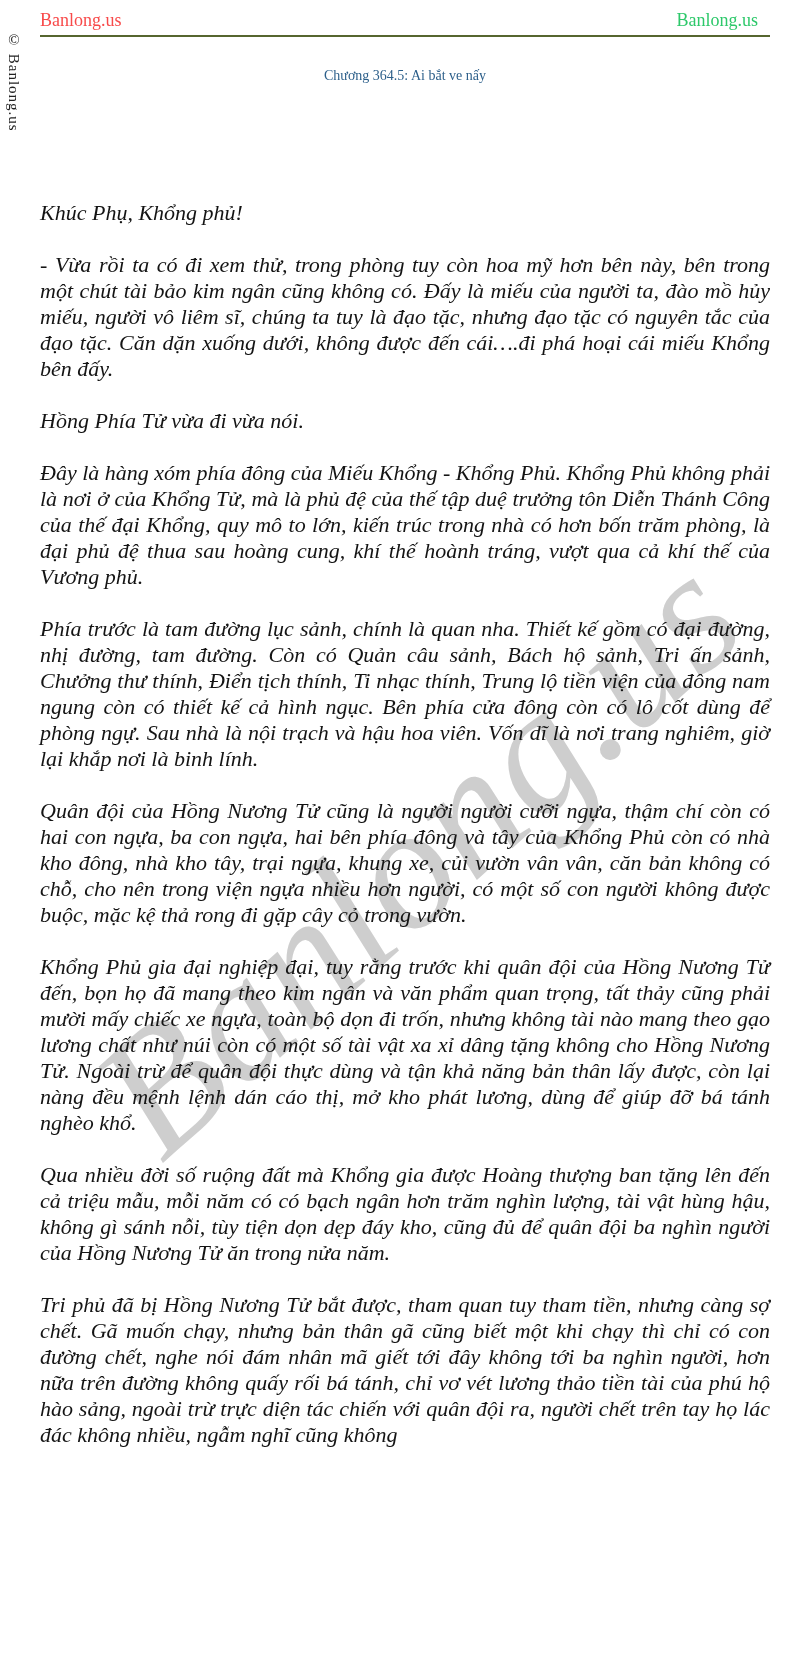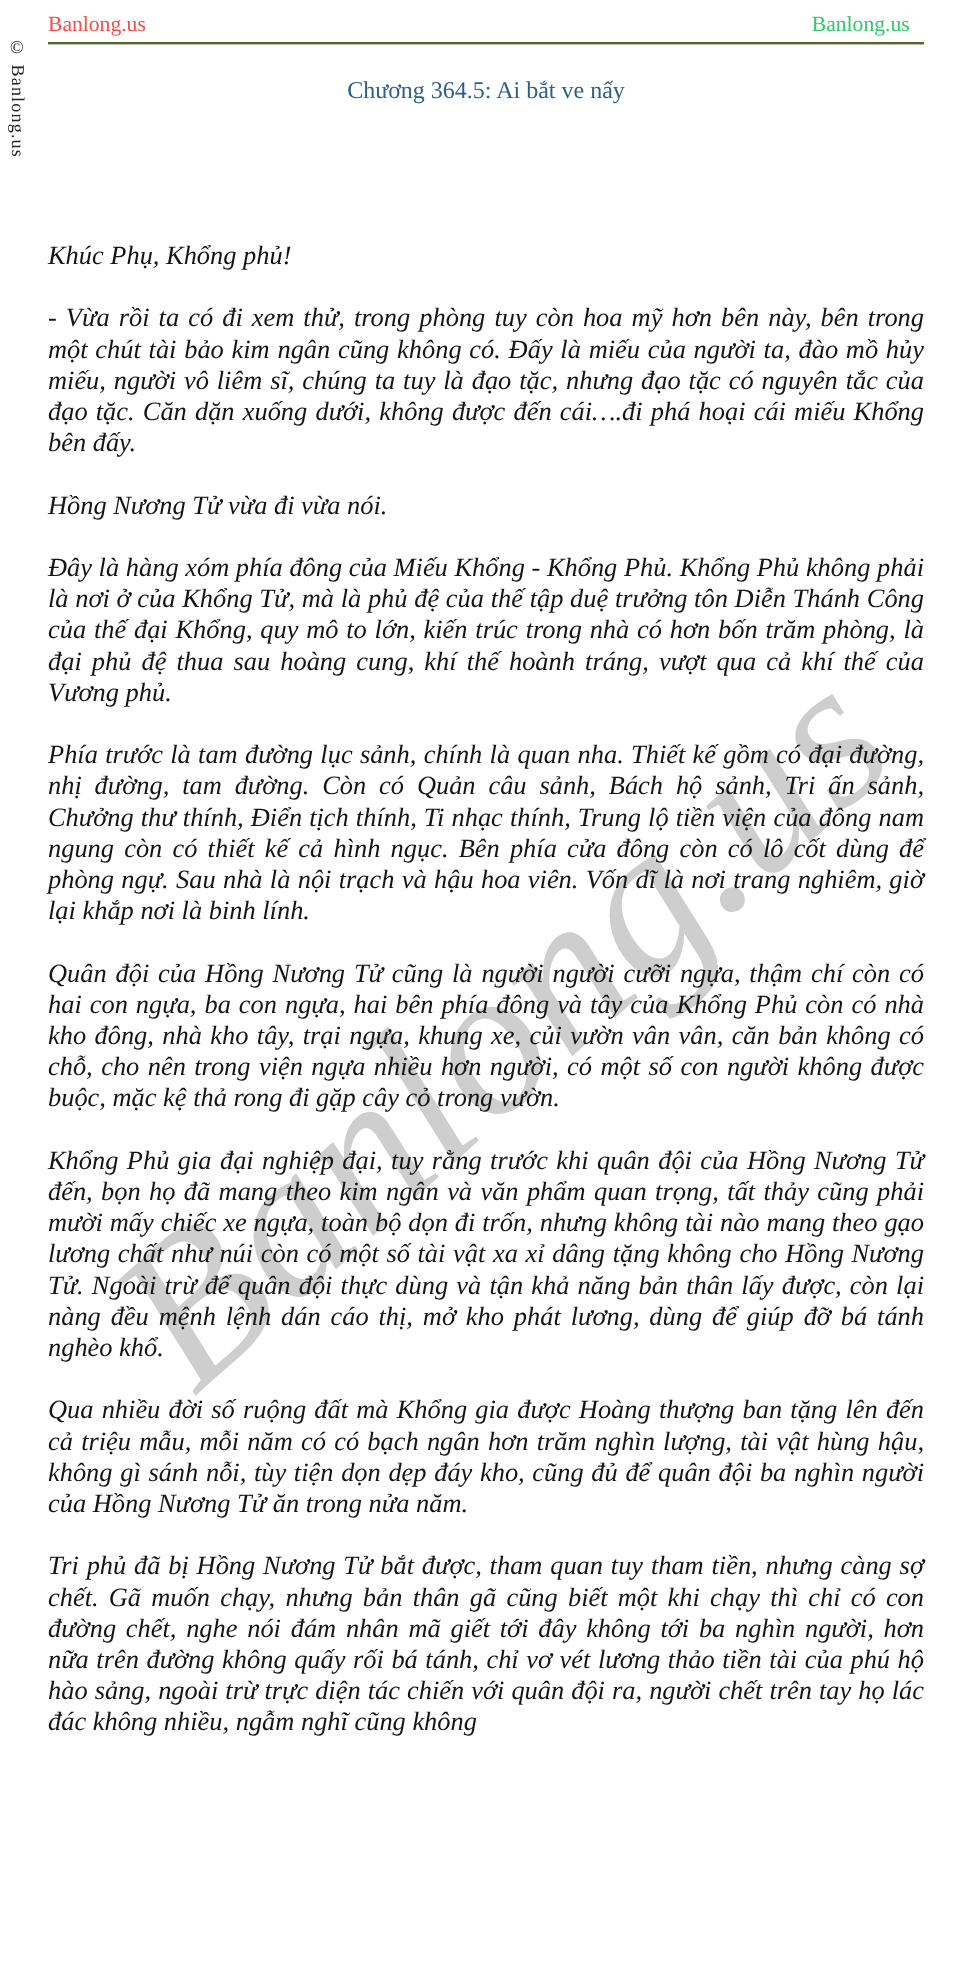--- a/index.html
+++ b/index.html
@@ -62,21 +62,21 @@
   .brand-right{color:var(--brand-green);margin-right:12px;}
   .rule{
     margin-top:4px;
     border-top:2px solid var(--rule);
     height:0;
   }
   .chapter-title{
     margin-top:27px;
     text-align:center;
     font-weight:normal;
-    font-size:20px;
+    font-size:14px;
     line-height:24px;
     color:var(--title-blue);
   }
   .chapter-text{
     margin-top:112px;
     font-size:22px;
     line-height:26px;
     text-align:justify;
     font-style:italic;
   }
@@ -94,21 +94,21 @@
 <div class="inner">
   <div class="header">
     <a class="brand brand-left">Banlong.us</a>
     <a class="brand brand-right">Banlong.us</a>
   </div>
   <div class="rule"></div>
   <h1 class="chapter-title">Chương 364.5: Ai bắt ve nấy</h1>
   <div class="chapter-text">
       <p>Khúc Phụ, Khổng phủ!</p>
       <p>- Vừa rồi ta có đi xem thử, trong phòng tuy còn hoa mỹ hơn bên này, bên trong một chút tài bảo kim ngân cũng không có. Đấy là miếu của người ta, đào mồ hủy miếu, người vô liêm sĩ, chúng ta tuy là đạo tặc, nhưng đạo tặc có nguyên tắc của đạo tặc. Căn dặn xuống dưới, không được đến cái….đi phá hoại cái miếu Khổng bên đấy.</p>
-      <p>Hồng Nương Tử vừa đi vừa nói.</p>
+      <p>Hồng Phía Tử vừa đi vừa nói.</p>
       <p>Đây là hàng xóm phía đông của Miếu Khổng - Khổng Phủ. Khổng Phủ không phải là nơi ở của Khổng Tử, mà là phủ đệ của thế tập duệ trưởng tôn Diễn Thánh Công của thế đại Khổng, quy mô to lớn, kiến trúc trong nhà có hơn bốn trăm phòng, là đại phủ đệ thua sau hoàng cung, khí thế hoành tráng, vượt qua cả khí thế của Vương phủ.</p>
       <p>Phía trước là tam đường lục sảnh, chính là quan nha. Thiết kế gồm có đại đường, nhị đường, tam đường. Còn có Quản câu sảnh, Bách hộ sảnh, Tri ấn sảnh, Chưởng thư thính, Điển tịch thính, Ti nhạc thính, Trung lộ tiền viện của đông nam ngung còn có thiết kế cả hình ngục. Bên phía cửa đông còn có lô cốt dùng để phòng ngự. Sau nhà là nội trạch và hậu hoa viên. Vốn dĩ là nơi trang nghiêm, giờ lại khắp nơi là binh lính.</p>
       <p>Quân đội của Hồng Nương Tử cũng là người người cưỡi ngựa, thậm chí còn có hai con ngựa, ba con ngựa, hai bên phía đông và tây của Khổng Phủ còn có nhà kho đông, nhà kho tây, trại ngựa, khung xe, củi vườn vân vân, căn bản không có chỗ, cho nên trong viện ngựa nhiều hơn người, có một số con người không được buộc, mặc kệ thả rong đi gặp cây cỏ trong vườn.</p>
       <p>Khổng Phủ gia đại nghiệp đại, tuy rằng trước khi quân đội của Hồng Nương Tử đến, bọn họ đã mang theo kim ngân và văn phẩm quan trọng, tất thảy cũng phải mười mấy chiếc xe ngựa, toàn bộ dọn đi trốn, nhưng không tài nào mang theo gạo lương chất như núi còn có một số tài vật xa xỉ dâng tặng không cho Hồng Nương Tử. Ngoài trừ để quân đội thực dùng và tận khả năng bản thân lấy được, còn lại nàng đều mệnh lệnh dán cáo thị, mở kho phát lương, dùng để giúp đỡ bá tánh nghèo khổ.</p>
       <p>Qua nhiều đời số ruộng đất mà Khổng gia được Hoàng thượng ban tặng lên đến cả triệu mẫu, mỗi năm có có bạch ngân hơn trăm nghìn lượng, tài vật hùng hậu, không gì sánh nỗi, tùy tiện dọn dẹp đáy kho, cũng đủ để quân đội ba nghìn người của Hồng Nương Tử ăn trong nửa năm.</p>
       <p>Tri phủ đã bị Hồng Nương Tử bắt được, tham quan tuy tham tiền, nhưng càng sợ chết. Gã muốn chạy, nhưng bản thân gã cũng biết một khi chạy thì chỉ có con đường chết, nghe nói đám nhân mã giết tới đây không tới ba nghìn người, hơn nữa trên đường không quấy rối bá tánh, chỉ vơ vét lương thảo tiền tài của phú hộ hào sảng, ngoài trừ trực diện tác chiến với quân đội ra, người chết trên tay họ lác đác không nhiều, ngẫm nghĩ cũng không</p>
     </div>
 </div>
 
 </body></html>

